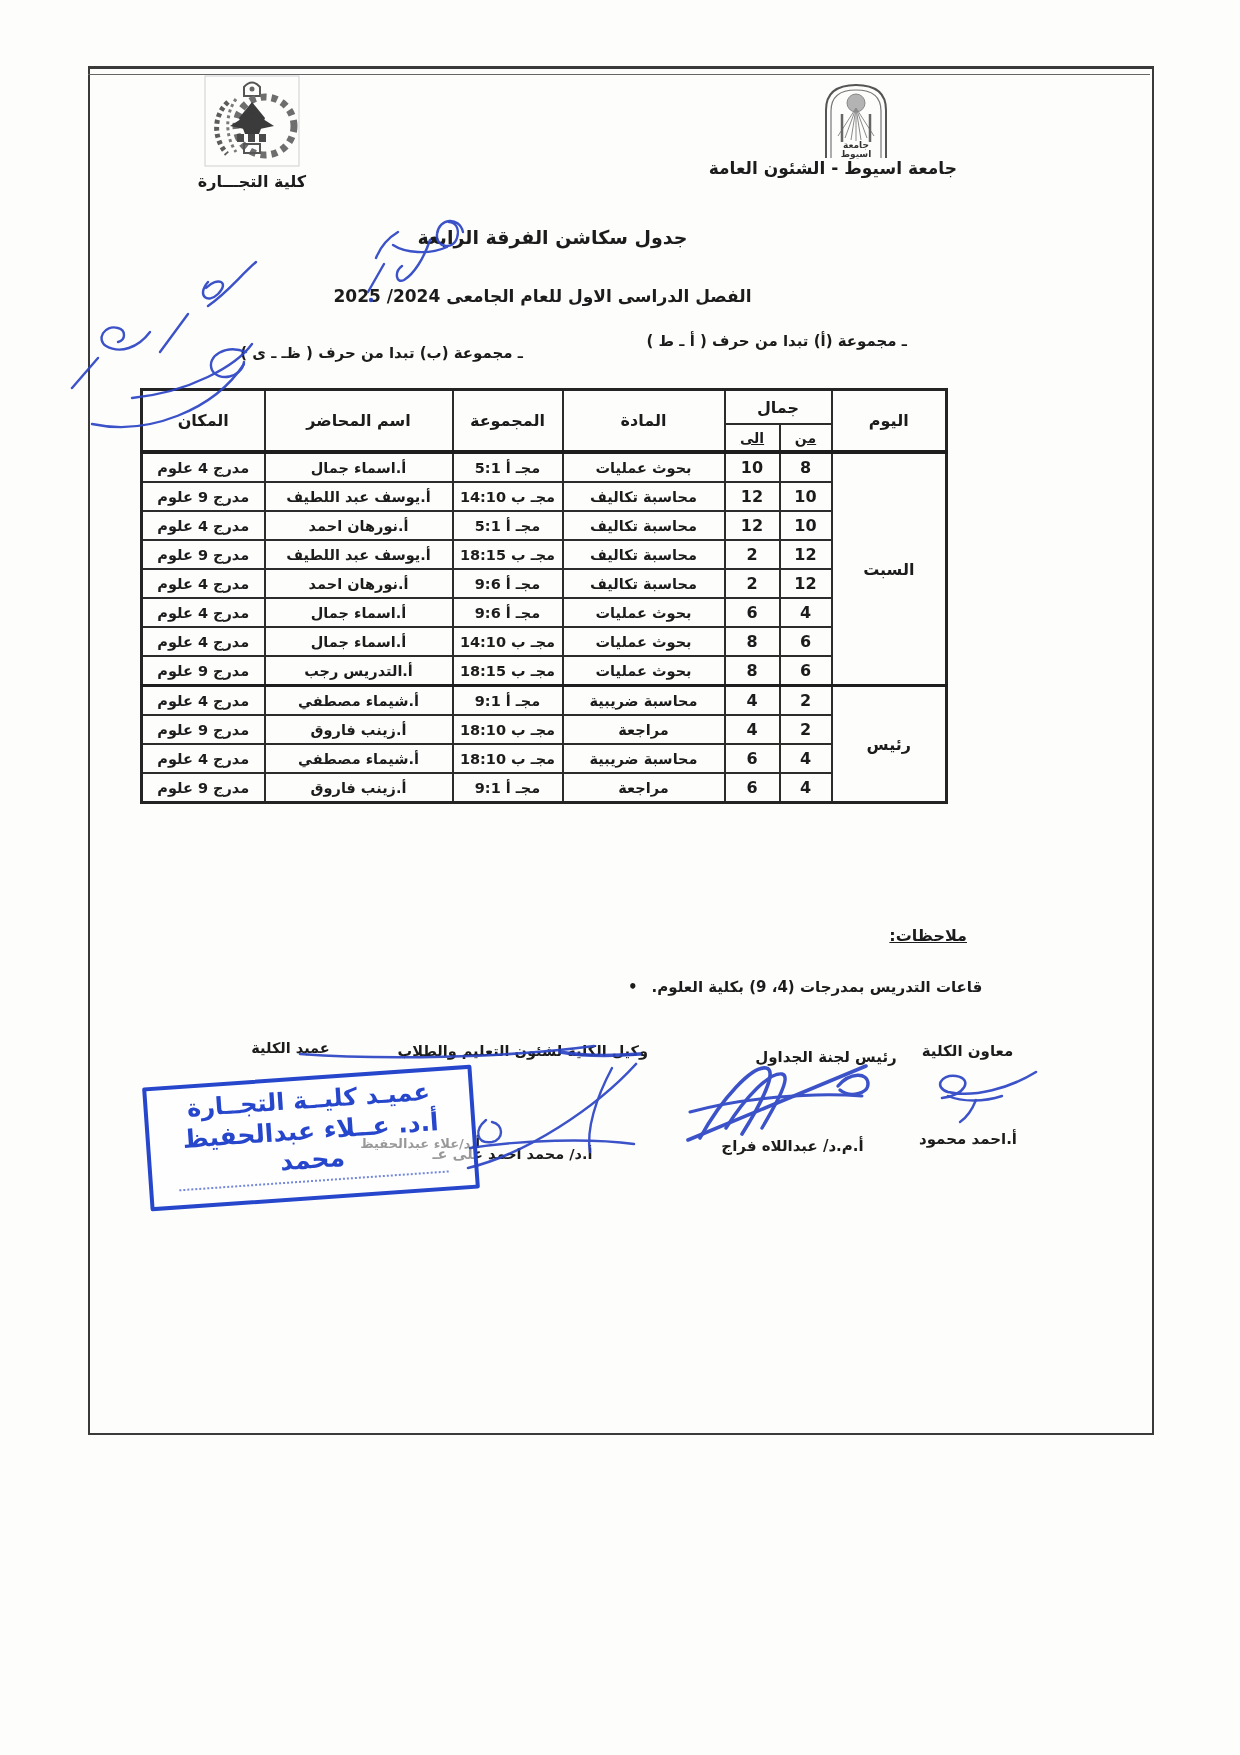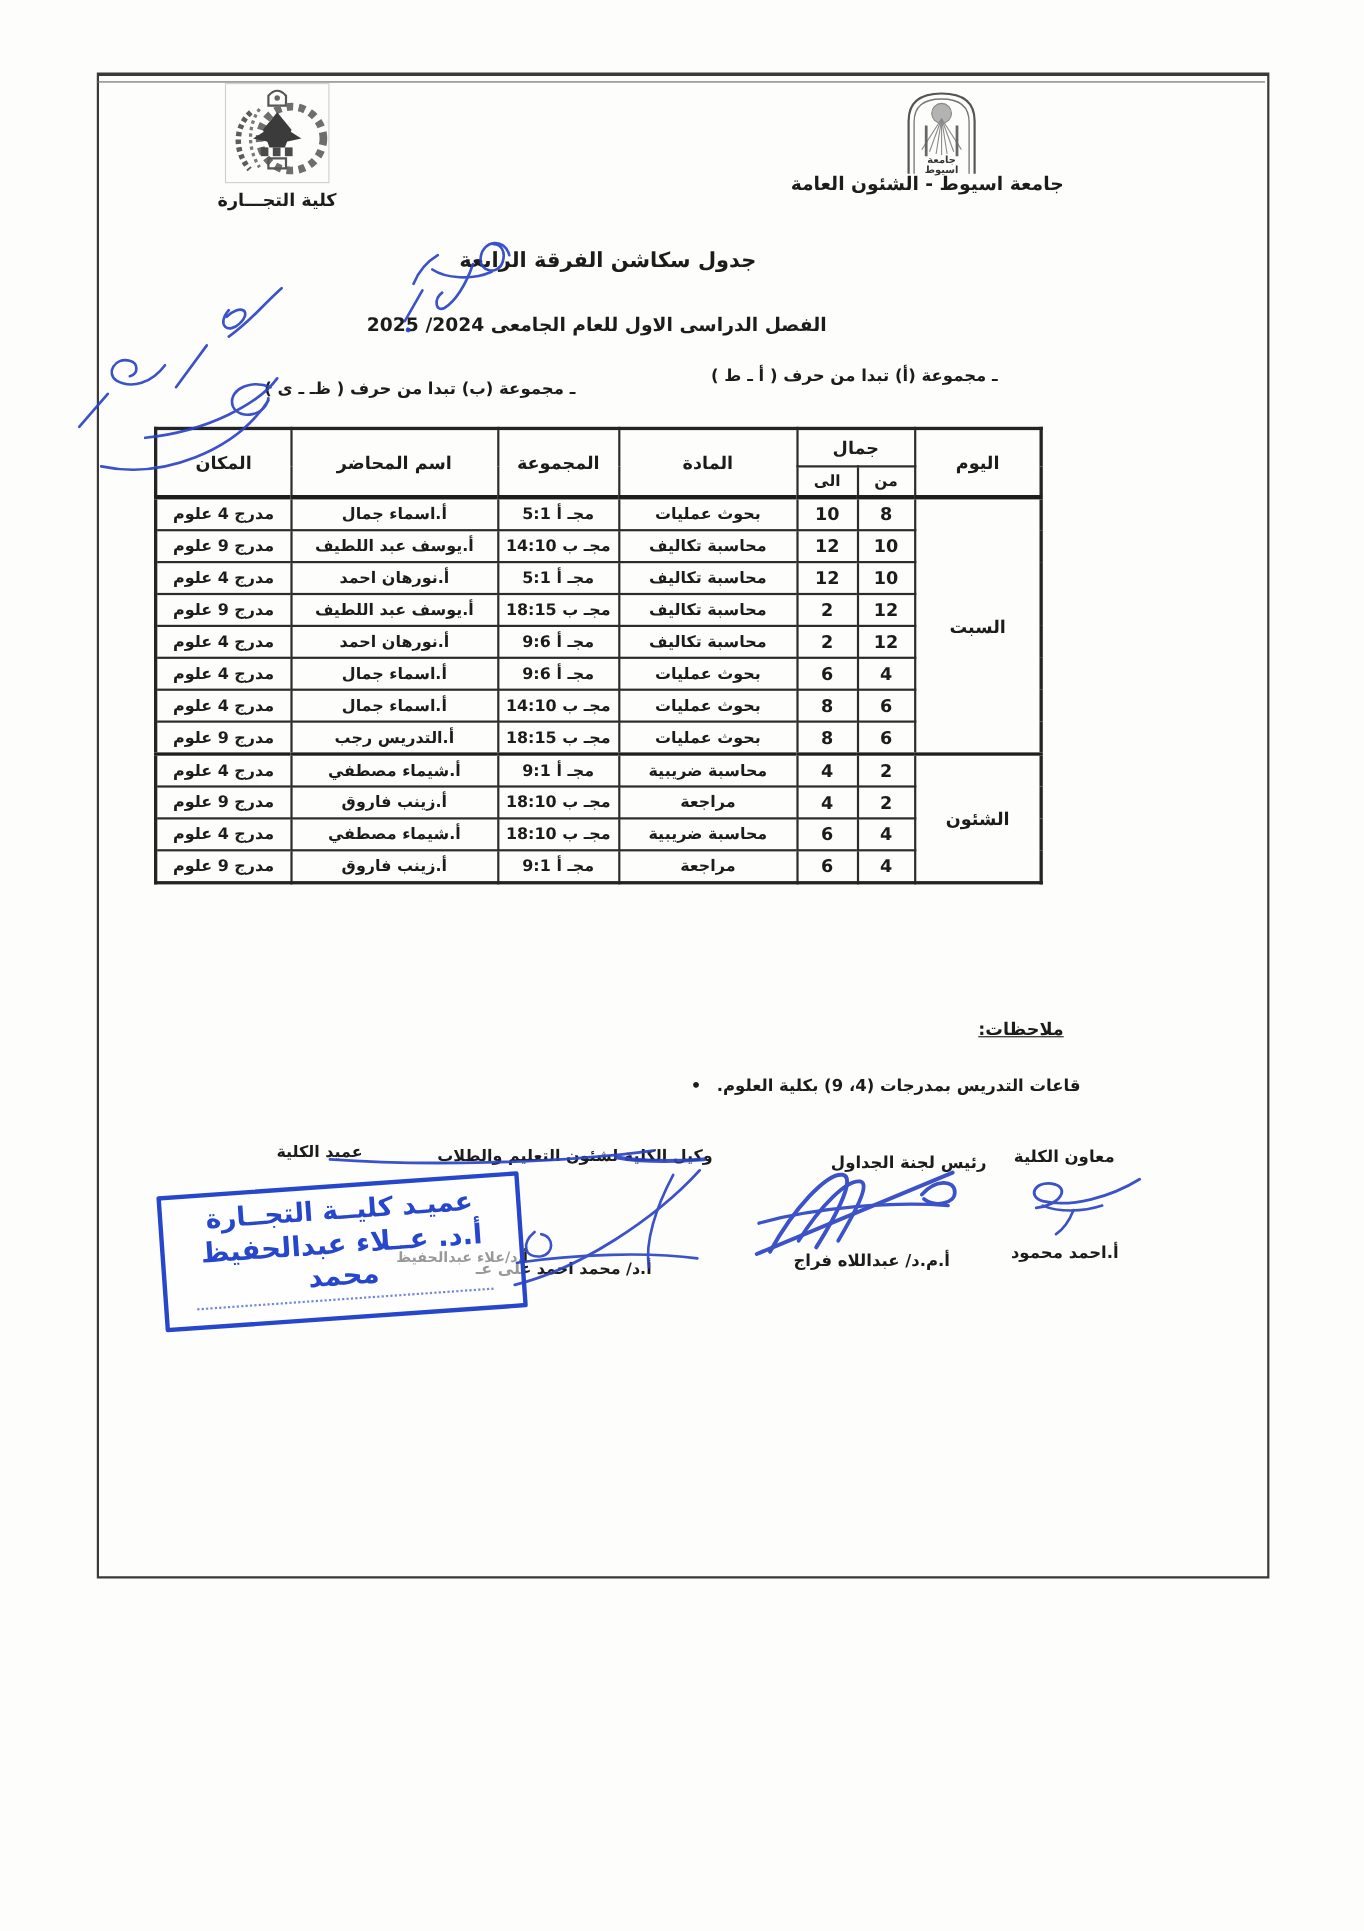--- a/index.html
+++ b/index.html
@@ -5,41 +5,41 @@
   html,body{margin:0;padding:0;}
   body{
     width:1240px;height:1755px;position:relative;background:#fdfdfc;
     font-family:"DejaVu Sans","Liberation Sans",sans-serif;overflow:hidden;color:#1c1c1c;
   }
   .frame{position:absolute;left:88px;top:66px;width:1062px;height:1364px;
          border:2px solid #3a3a3a;border-top-width:3px;}
   .frame-topline{position:absolute;left:88px;top:74px;width:1062px;height:0;border-top:1px solid #666;}
 
   .uni-emblem{position:absolute;left:820px;top:80px;}
-  .uni-label{position:absolute;right:273px;top:158px;direction:rtl;white-space:nowrap;
+  .uni-label{position:absolute;right:283px;top:158px;direction:rtl;white-space:nowrap;
              font-weight:bold;font-size:17px;}
   .fac-emblem{position:absolute;left:203px;top:74px;}
   .fac-label{position:absolute;left:190px;top:172px;width:116px;text-align:right;
              font-weight:bold;font-size:16px;direction:rtl;}
 
   .title{position:absolute;left:350px;top:226px;width:405px;text-align:center;
          font-weight:bold;font-size:19px;direction:rtl;}
   .subtitle{position:absolute;left:290px;top:286px;width:505px;text-align:center;
             font-weight:bold;font-size:17px;direction:rtl;}
   .group-a{position:absolute;right:333px;top:332px;direction:rtl;font-weight:bold;
            font-size:15px;white-space:nowrap;}
   .group-b{position:absolute;right:717px;top:344px;direction:rtl;font-weight:bold;
            font-size:15px;white-space:nowrap;}
 
   table.sched{position:absolute;left:140px;top:388px;width:805px;border-collapse:collapse;
               direction:rtl;table-layout:fixed;border:3px solid #242424;}
   .sched th,.sched td{border:2px solid #2c2c2c;text-align:center;vertical-align:middle;
               font-weight:bold;padding:0 2px;}
   .sched thead tr.h1 th{height:32px;font-size:16px;}
-  .sched thead tr.h2 th{height:25px;font-size:14px;}
+  .sched thead tr.h2 th{height:25px;font-size:14px;text-decoration:underline;}
   .sched tbody td{height:27px;font-size:14.5px;}
   .sched tbody td.num{font-size:16px;}
   .sched tbody tr:first-child td{border-top:4px solid #1e1e1e;}
   .sched tbody tr.day-sep td{border-top:3.5px solid #1e1e1e;}
   .sched td.day-cell{font-size:16px;}
 
   .notes-head{position:absolute;right:273px;top:926px;direction:rtl;font-weight:bold;
               font-size:16px;text-decoration:underline;white-space:nowrap;}
   .note-line{position:absolute;left:628px;top:978px;direction:ltr;display:flex;
              align-items:center;gap:14px;font-weight:bold;font-size:15px;}
@@ -202,21 +202,21 @@
       </tr>
       <tr>
         <td class="num">6</td>
         <td class="num">8</td>
         <td>بحوث عمليات</td>
         <td>مجـ ب 18:15</td>
         <td>أ.التدريس رجب</td>
         <td>مدرج 9 علوم</td>
       </tr>
       <tr class="day-sep">
-        <td rowspan="4" class="day-cell">الشئون</td>
+        <td rowspan="4" class="day-cell">رئيس</td>
         <td class="num">2</td>
         <td class="num">4</td>
         <td>محاسبة ضريبية</td>
         <td>مجـ أ 9:1</td>
         <td>أ.شيماء مصطفي</td>
         <td>مدرج 4 علوم</td>
       </tr>
       <tr>
         <td class="num">2</td>
         <td class="num">4</td>

